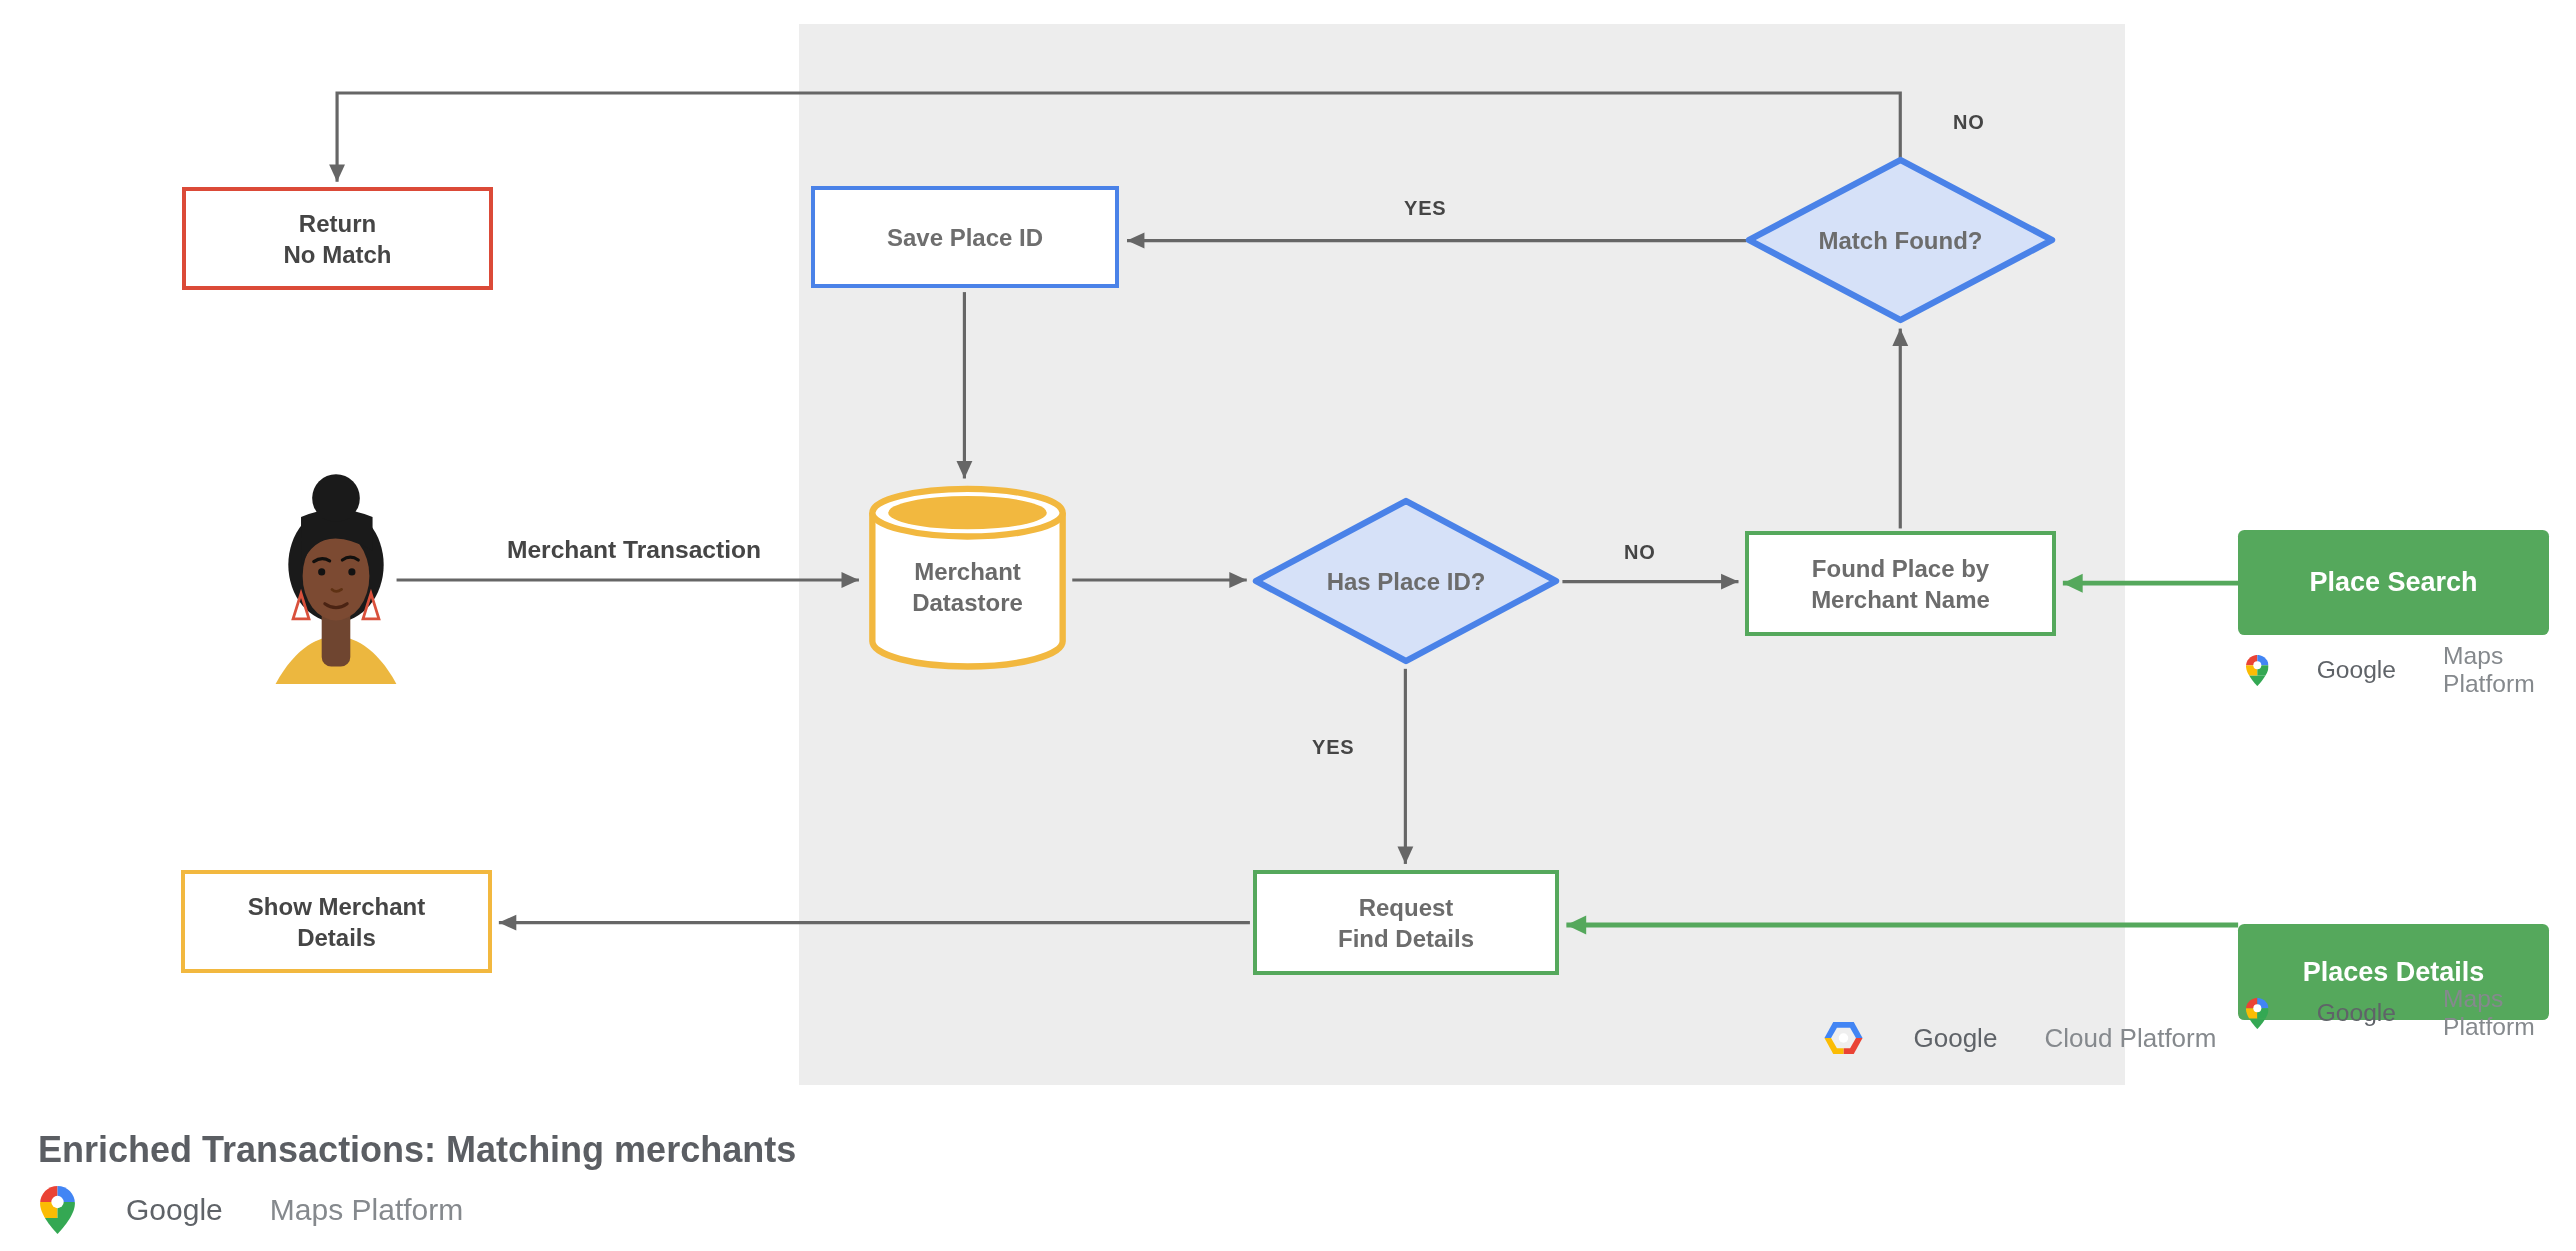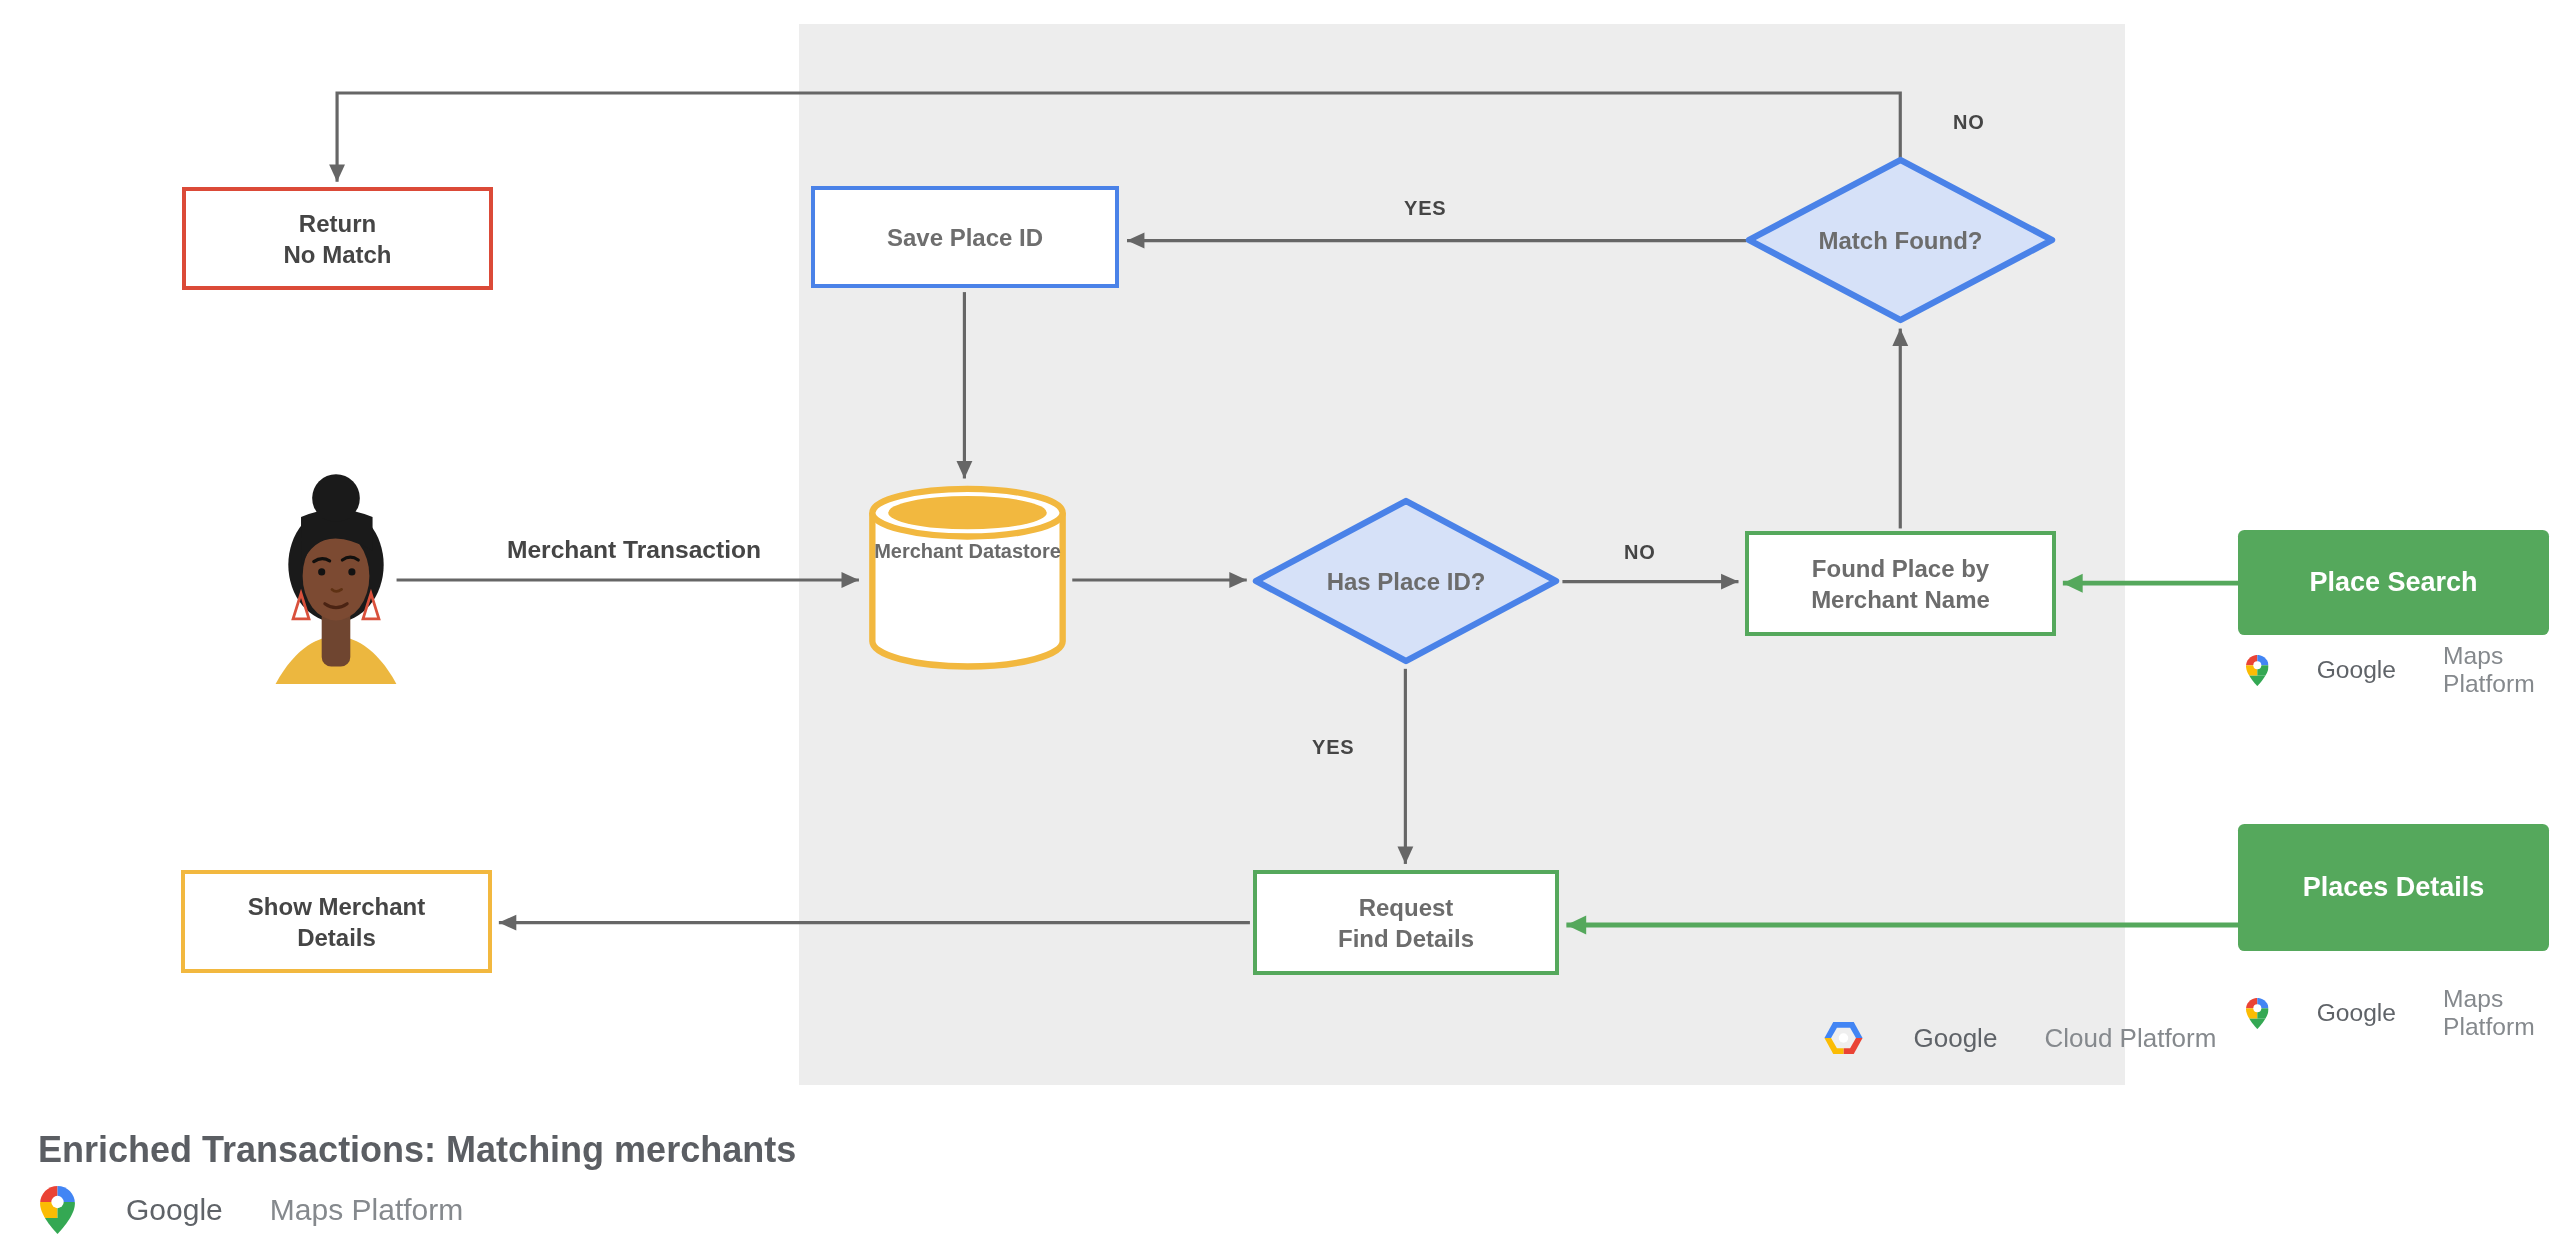--- a/index.html
+++ b/index.html
@@ -14,22 +14,22 @@
   .blue-border{border:4.8px solid #4A82E8;color:#6E6E6E;}
   .green-border{border:4.8px solid #55A85C;color:#6C6C6C;}
   .yellow-border{border:4.8px solid #F2B83F;color:#454545;}
   .greenfill{position:absolute;z-index:2;background:#55A85C;border-radius:6.3px;display:flex;
              align-items:center;justify-content:center;color:#ffffff;font-weight:bold;font-size:27px;}
   .dnode{position:absolute;z-index:2;display:flex;align-items:center;justify-content:center;}
   .dnode svg{position:absolute;left:0;top:0;}
   .dlabel{position:relative;z-index:3;text-align:left;color:#6C6C6C;font-weight:bold;
           font-size:24px;line-height:31px;}
   .cylnode{position:absolute;z-index:2;}
-  .cyl-label{position:absolute;left:0;top:52px;width:100%;text-align:center;color:#6A6A6A;
-             font-weight:bold;font-size:20px;line-height:31px;z-index:3;}
+  .cyl-label{position:absolute;left:0;top:72px;width:100%;text-align:center;color:#6A6A6A;
+             font-weight:bold;font-size:24px;line-height:31px;z-index:3;}
   .edge-label{position:absolute;z-index:3;font-weight:bold;font-size:20px;color:#454545;letter-spacing:0.8px;}
   .flow-label{position:absolute;z-index:3;font-weight:bold;font-size:24.6px;color:#454545;text-align:center;}
   .logo{position:absolute;z-index:3;display:flex;align-items:center;gap:40px;}
   .logo .brand{color:#5F6368;}
   .logo .product{color:#85898D;margin-left:7.1px;}
   .logo-sm{font-size:24.6px;}
   .logo-sm svg{margin-right:8px;}
   .logo-lg{font-size:30px;}
   .logo-lg svg{margin-right:11px;}
   .logo-gcp{font-size:26px;}
@@ -136,21 +136,21 @@
     <div class="cyl-label">
       <span class="ln">Merchant</span>
       <span class="ln">Datastore</span>
     </div>
   </div>
 
   <div class="greenfill" style="left:2238px;top:530px;width:311px;height:105px;">
     <span>Place Search</span>
   </div>
 
-  <div class="greenfill" style="left:2238px;top:824px;width:311px;height:127px;">
+  <div class="greenfill" style="left:2238px;top:924px;width:311px;height:96px;">
     <span>Places Details</span>
   </div>
 
   <div class="edge-label" style="left:1953px;top:111px;">NO</div>
   <div class="edge-label" style="left:1404px;top:197px;">YES</div>
   <div class="edge-label" style="left:1624px;top:541px;">NO</div>
   <div class="edge-label" style="left:1312px;top:736px;">YES</div>
   <div class="flow-label" style="left:428px;top:536px;width:412px;">Merchant Transaction</div>
 
   <div class="logo logo-sm" style="left:2246px;top:642px;">

